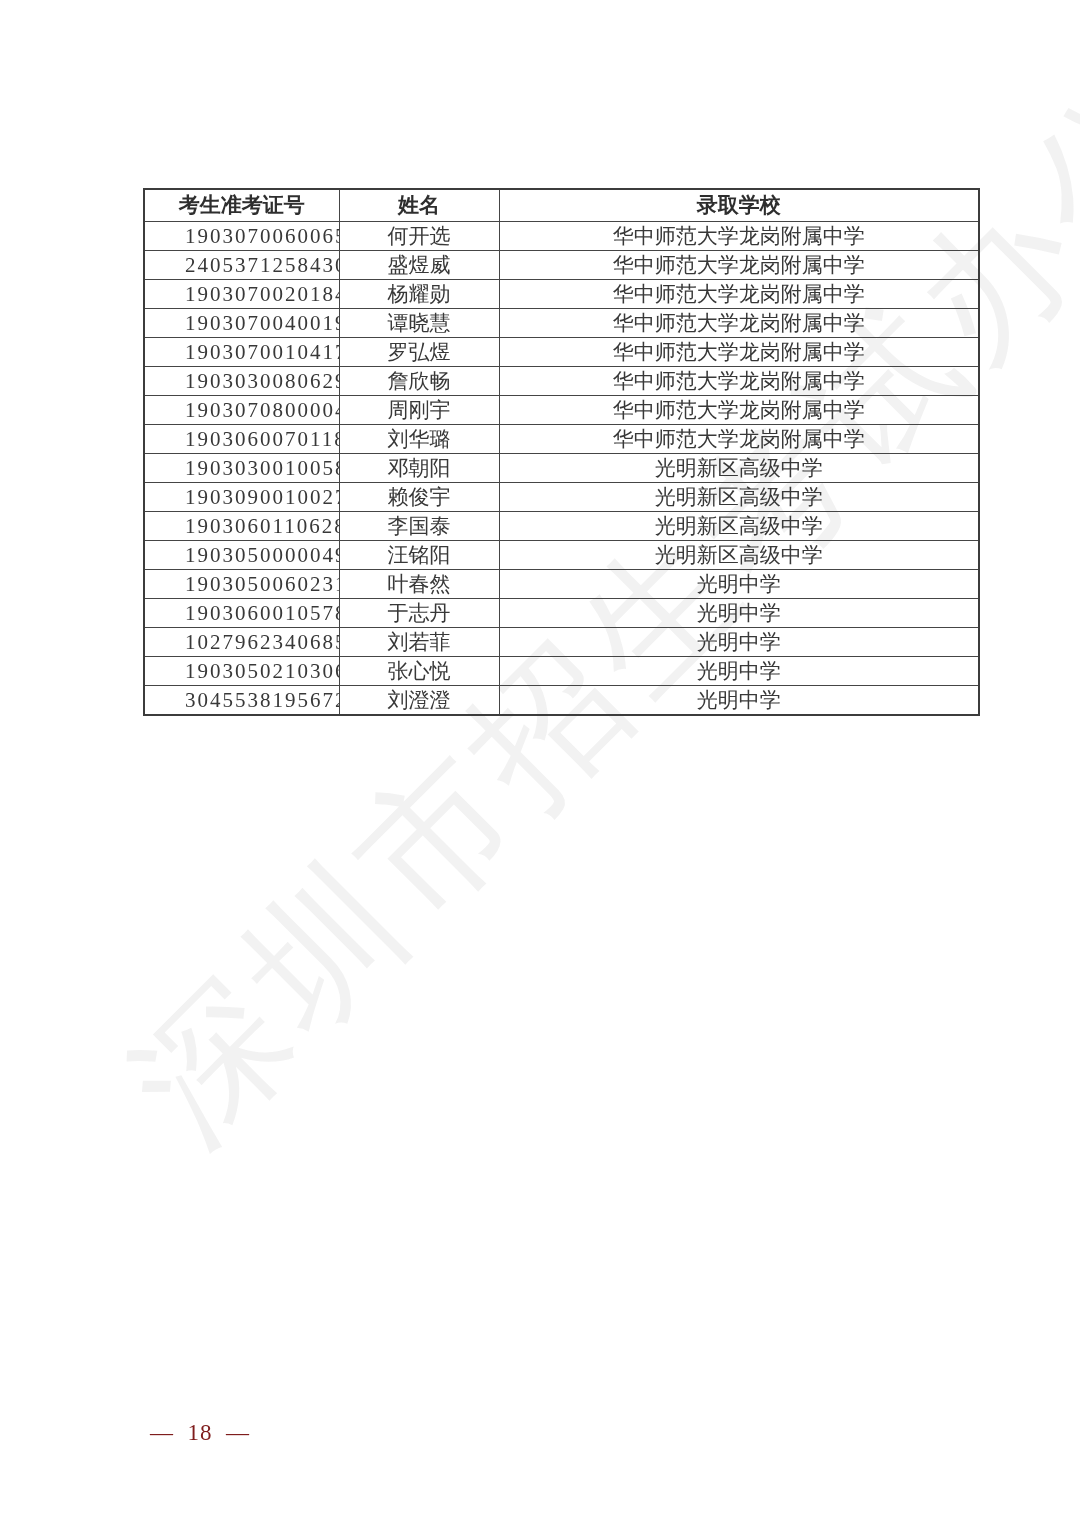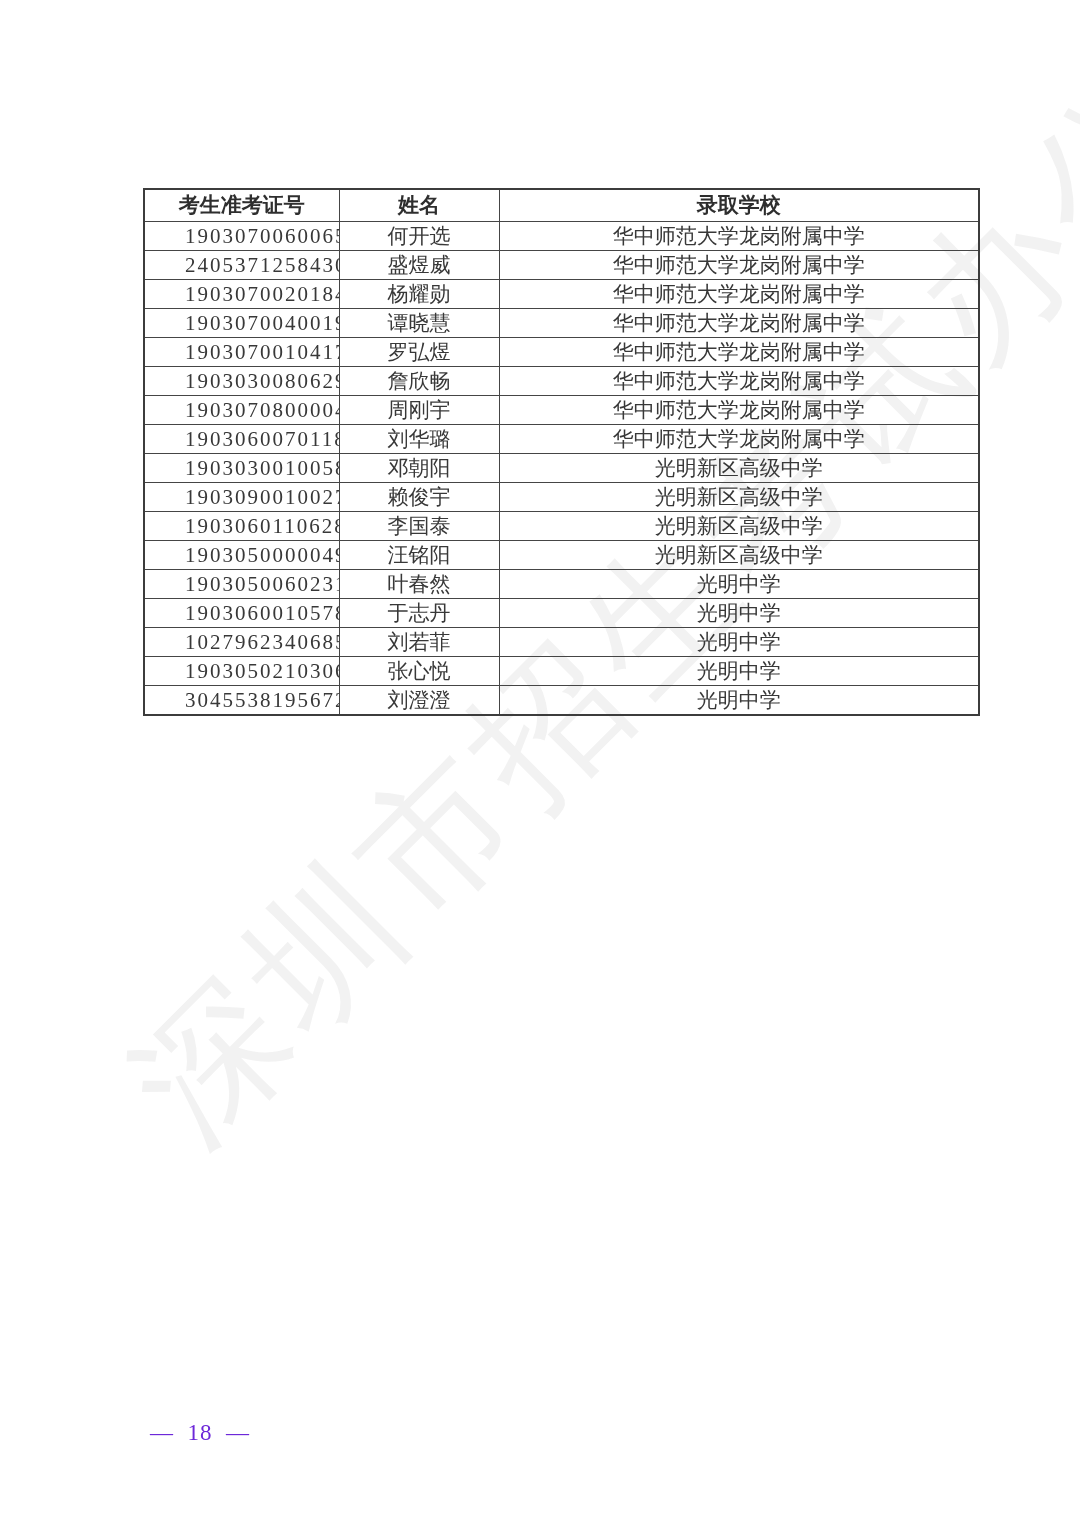--- a/index.html
+++ b/index.html
@@ -70,21 +70,21 @@
     padding-left: 40px;
   }
   table.admission-table {
     border: 2px solid #3c3c3c;
   }
   .page-number {
     position: absolute;
     left: 150px;
     top: 1420px;
     font-size: 23px;
-    color: #6d28d9;
+    color: #7f1d1d;
     white-space: pre;
     z-index: 1;
     letter-spacing: 1px;
   }
 </style>
 </head>
 <body>
 
 <div class="page">
 

